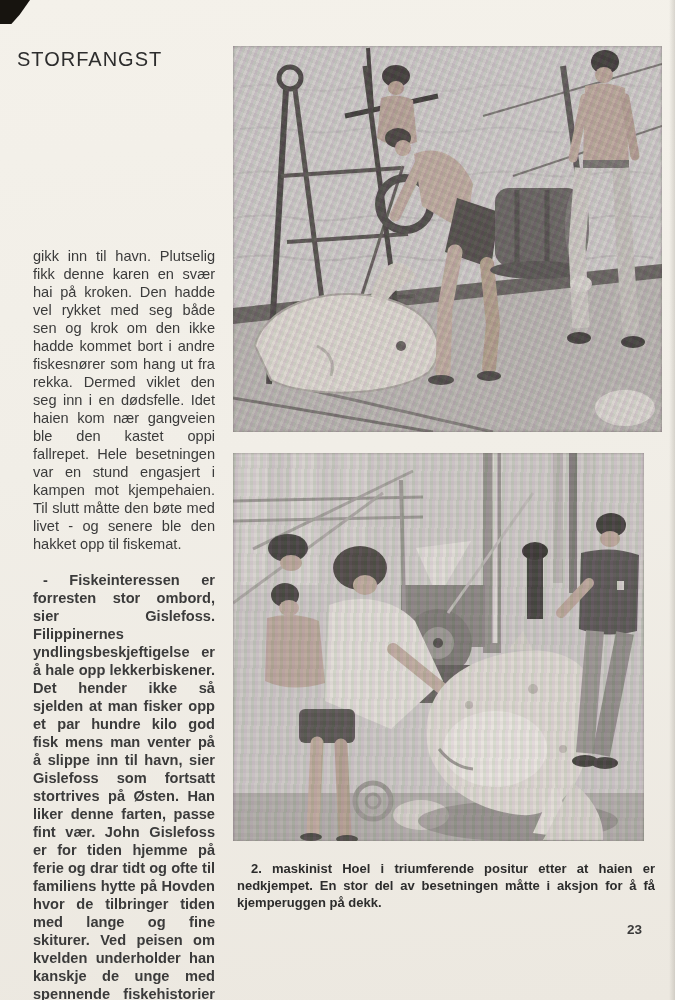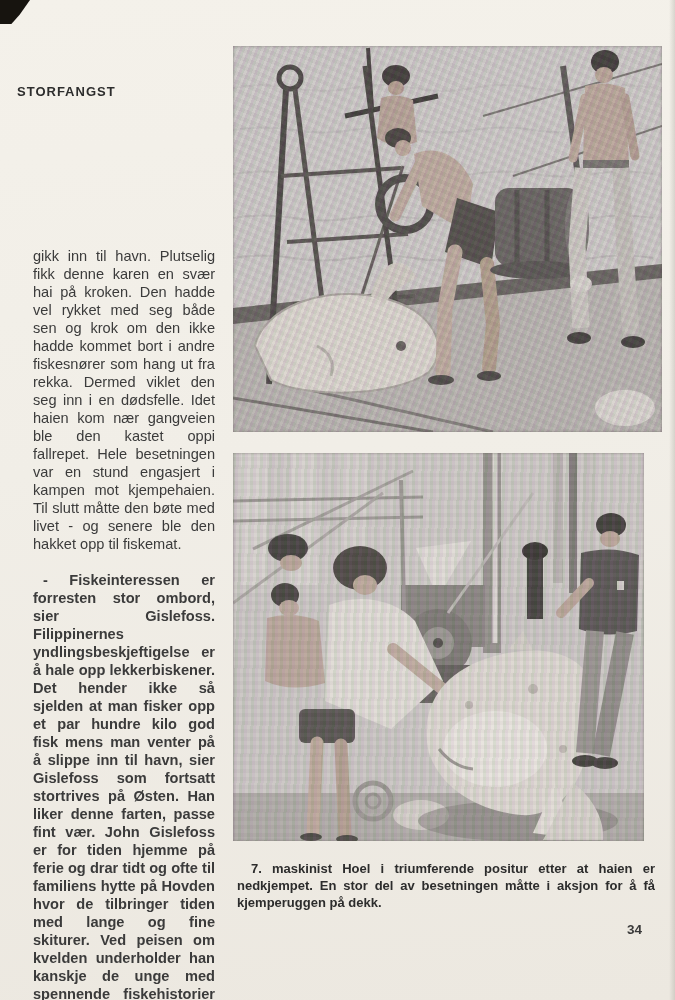--- a/index.html
+++ b/index.html
@@ -8,22 +8,22 @@
     background:linear-gradient(175deg,#f4f1ea 0%,#f1eee7 45%,#ece8e0 100%);
     font-family:"Liberation Sans",sans-serif;color:#3b3b3b;
   }
   .corner-mark{
     position:absolute;left:0;top:0;width:30px;height:24px;background:#17140f;
     clip-path:polygon(0 0,100% 0,66% 60%,38% 100%,0 100%);
   }
   .edge-shade{position:absolute;right:0;top:0;width:6px;height:100%;
     background:linear-gradient(90deg,rgba(0,0,0,0),rgba(90,85,75,.18));}
   .title{
-    position:absolute;left:17px;top:48px;font-size:13px;font-weight:bold;
-    letter-spacing:1px;color:#2d2d2d;margin-top:36px;
+    position:absolute;left:17px;top:48px;font-size:20px;font-weight:normal;
+    letter-spacing:1px;color:#2d2d2d;
   }
   .column{
     position:absolute;left:17px;top:231px;width:214px;
     font-size:14.6px;line-height:18px;text-align:justify;color:#3b3b3b;
   }
   .column p{margin:16px;}
   .column p + p{margin-top:18px;text-indent:10px;font-weight:bold;}
   .photo{position:absolute;background:#c9c4c1;}
   .photo svg{display:block;width:100%;height:100%;}
   .photo-1{left:233px;top:46px;width:429px;height:386px;}
@@ -215,17 +215,17 @@
         <path d="M356,130 L328,160" stroke="#b29b8c" stroke-width="10" stroke-linecap="round" fill="none"></path>
         <path d="M362,178 L352,300" stroke="#8c8782" stroke-width="18" fill="none"></path>
         <path d="M392,180 L368,302" stroke="#837e79" stroke-width="18" fill="none"></path>
         <ellipse cx="352" cy="308" rx="13" ry="6" fill="#2f2b27"></ellipse>
         <ellipse cx="372" cy="310" rx="13" ry="6" fill="#2f2b27"></ellipse>
       </g>
     </svg>
     <div class="moire moire-2"></div>
   </figure>
 
-  <div class="caption">7. maskinist Hoel i triumferende positur etter at haien er nedkjempet. En stor del av besetningen måtte i aksjon for å få kjemperuggen på dekk.</div>
-
-  <div class="page-number">34</div>
+  <div class="caption">2. maskinist Hoel i triumferende positur etter at haien er nedkjempet. En stor del av besetningen måtte i aksjon for å få kjemperuggen på dekk.</div>
+
+  <div class="page-number">23</div>
 
 </div>
 
 </body></html>

